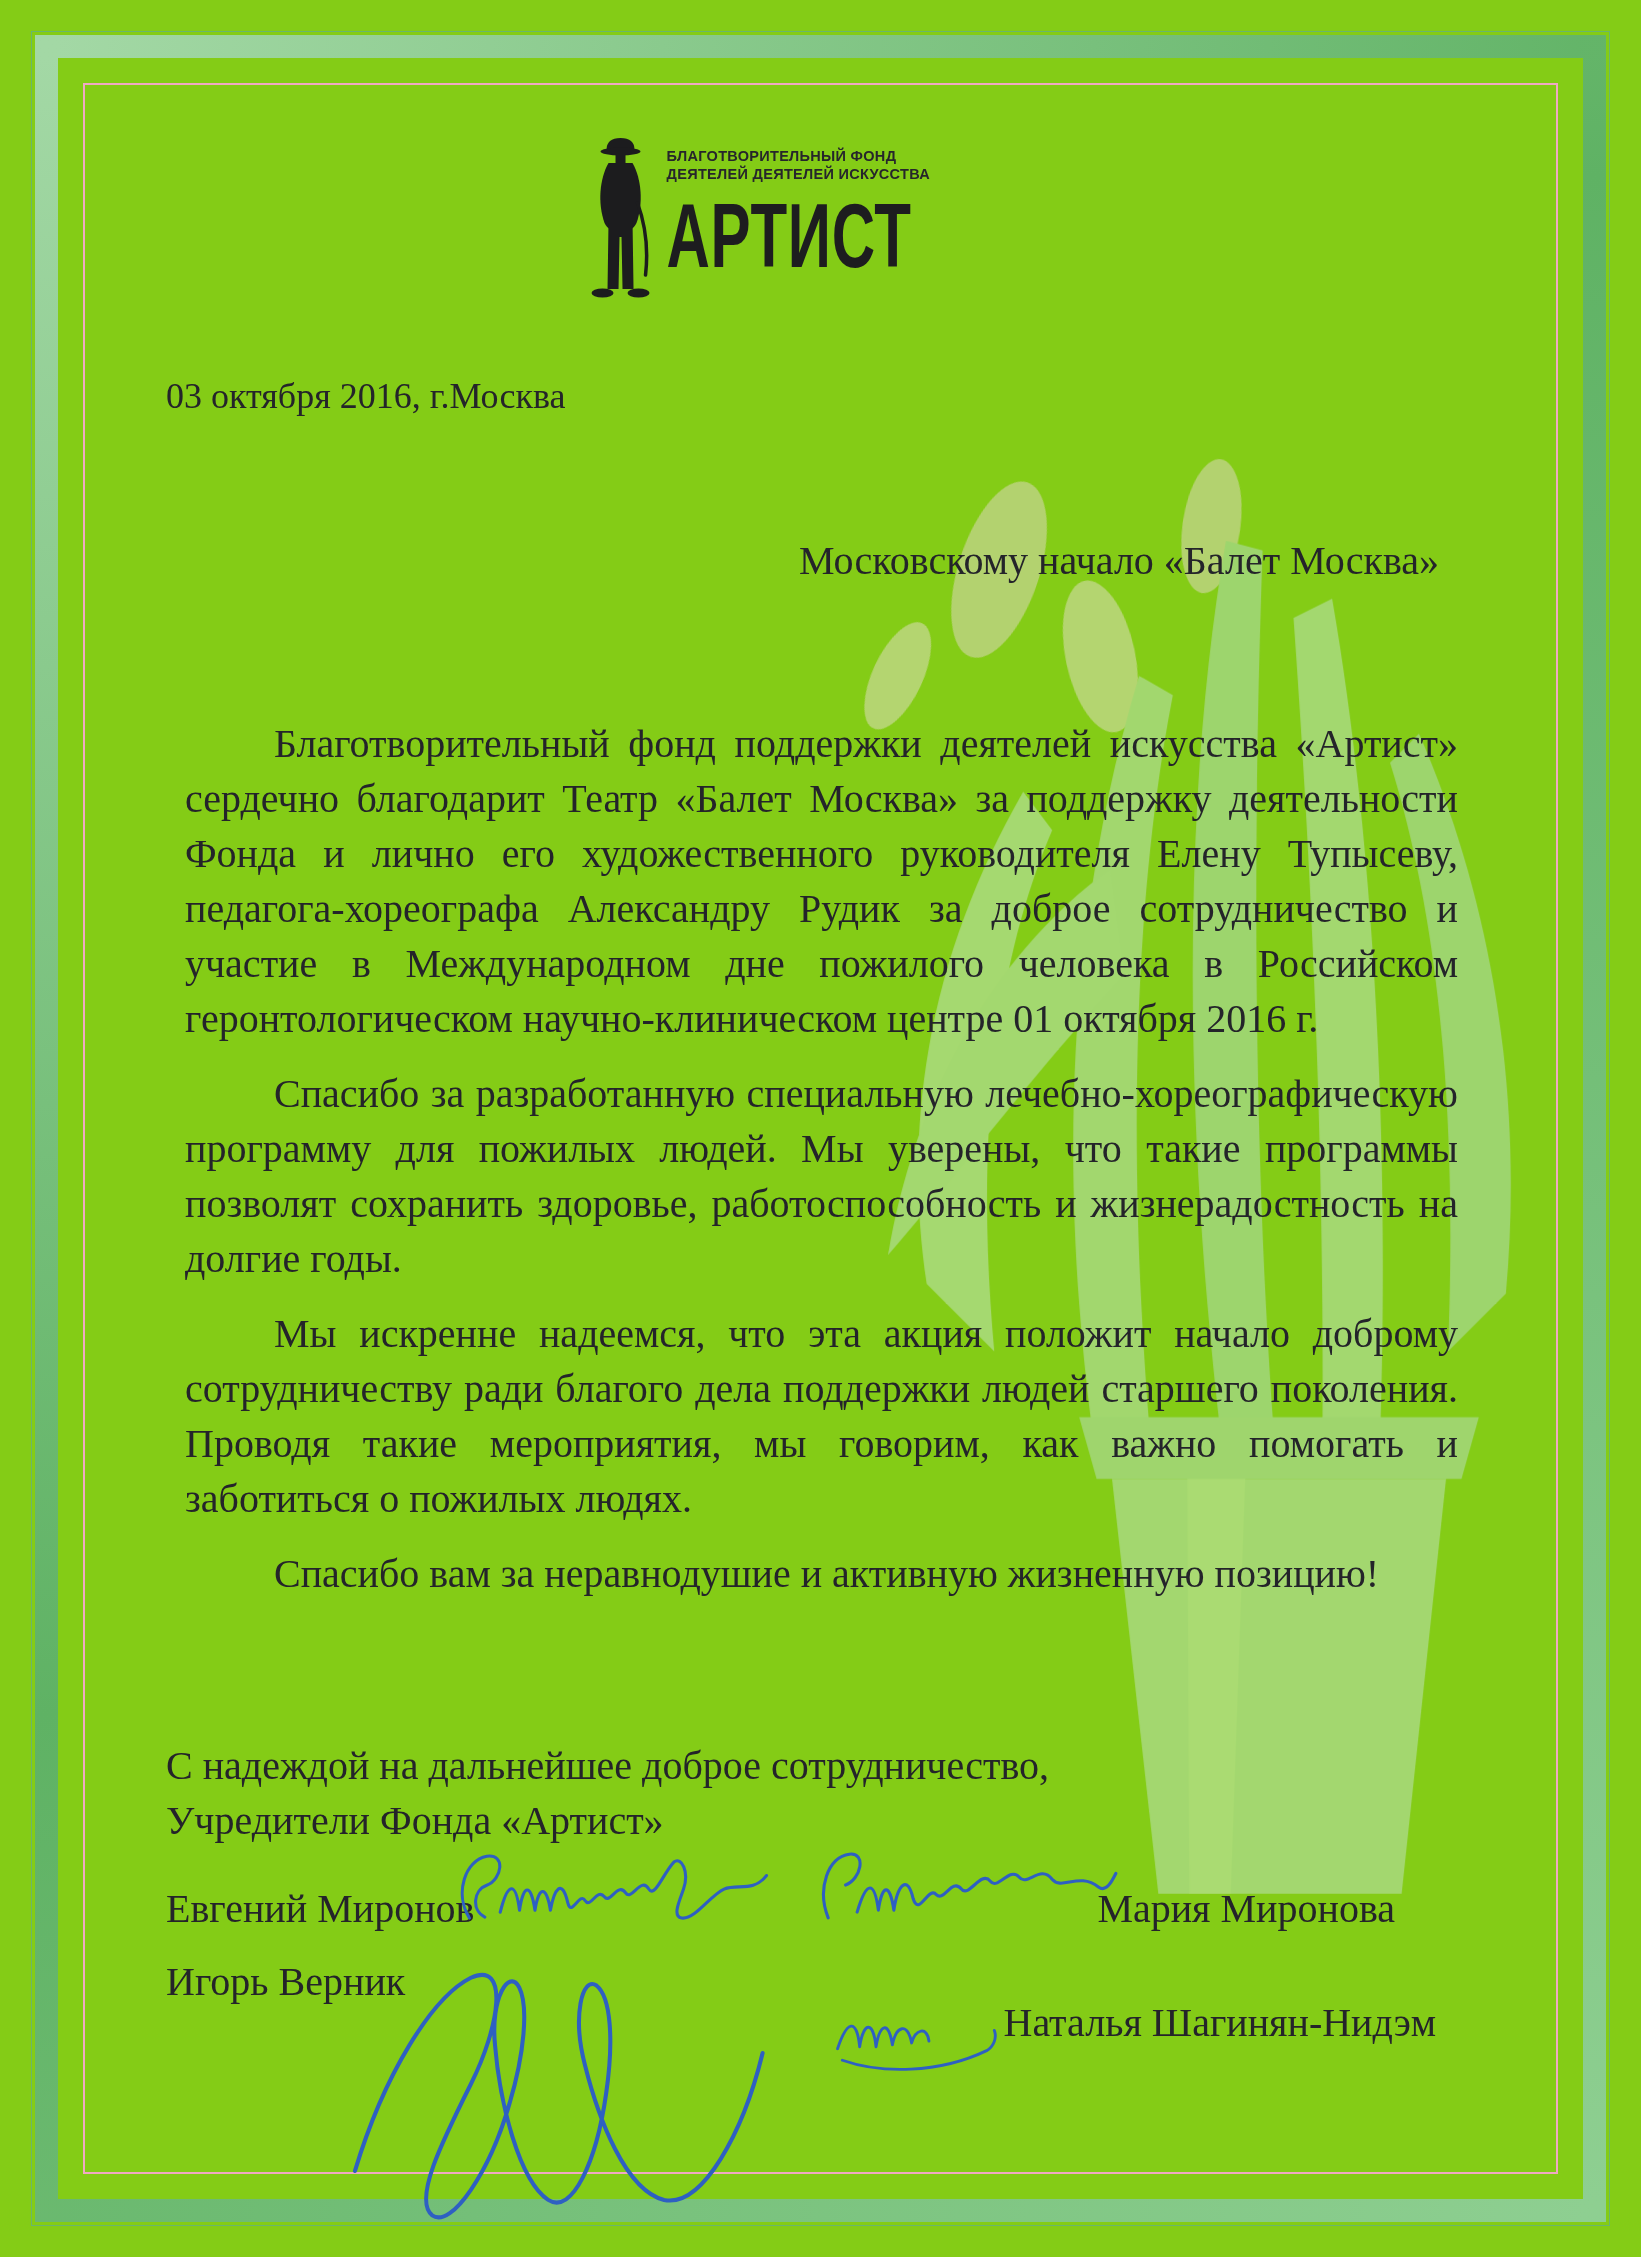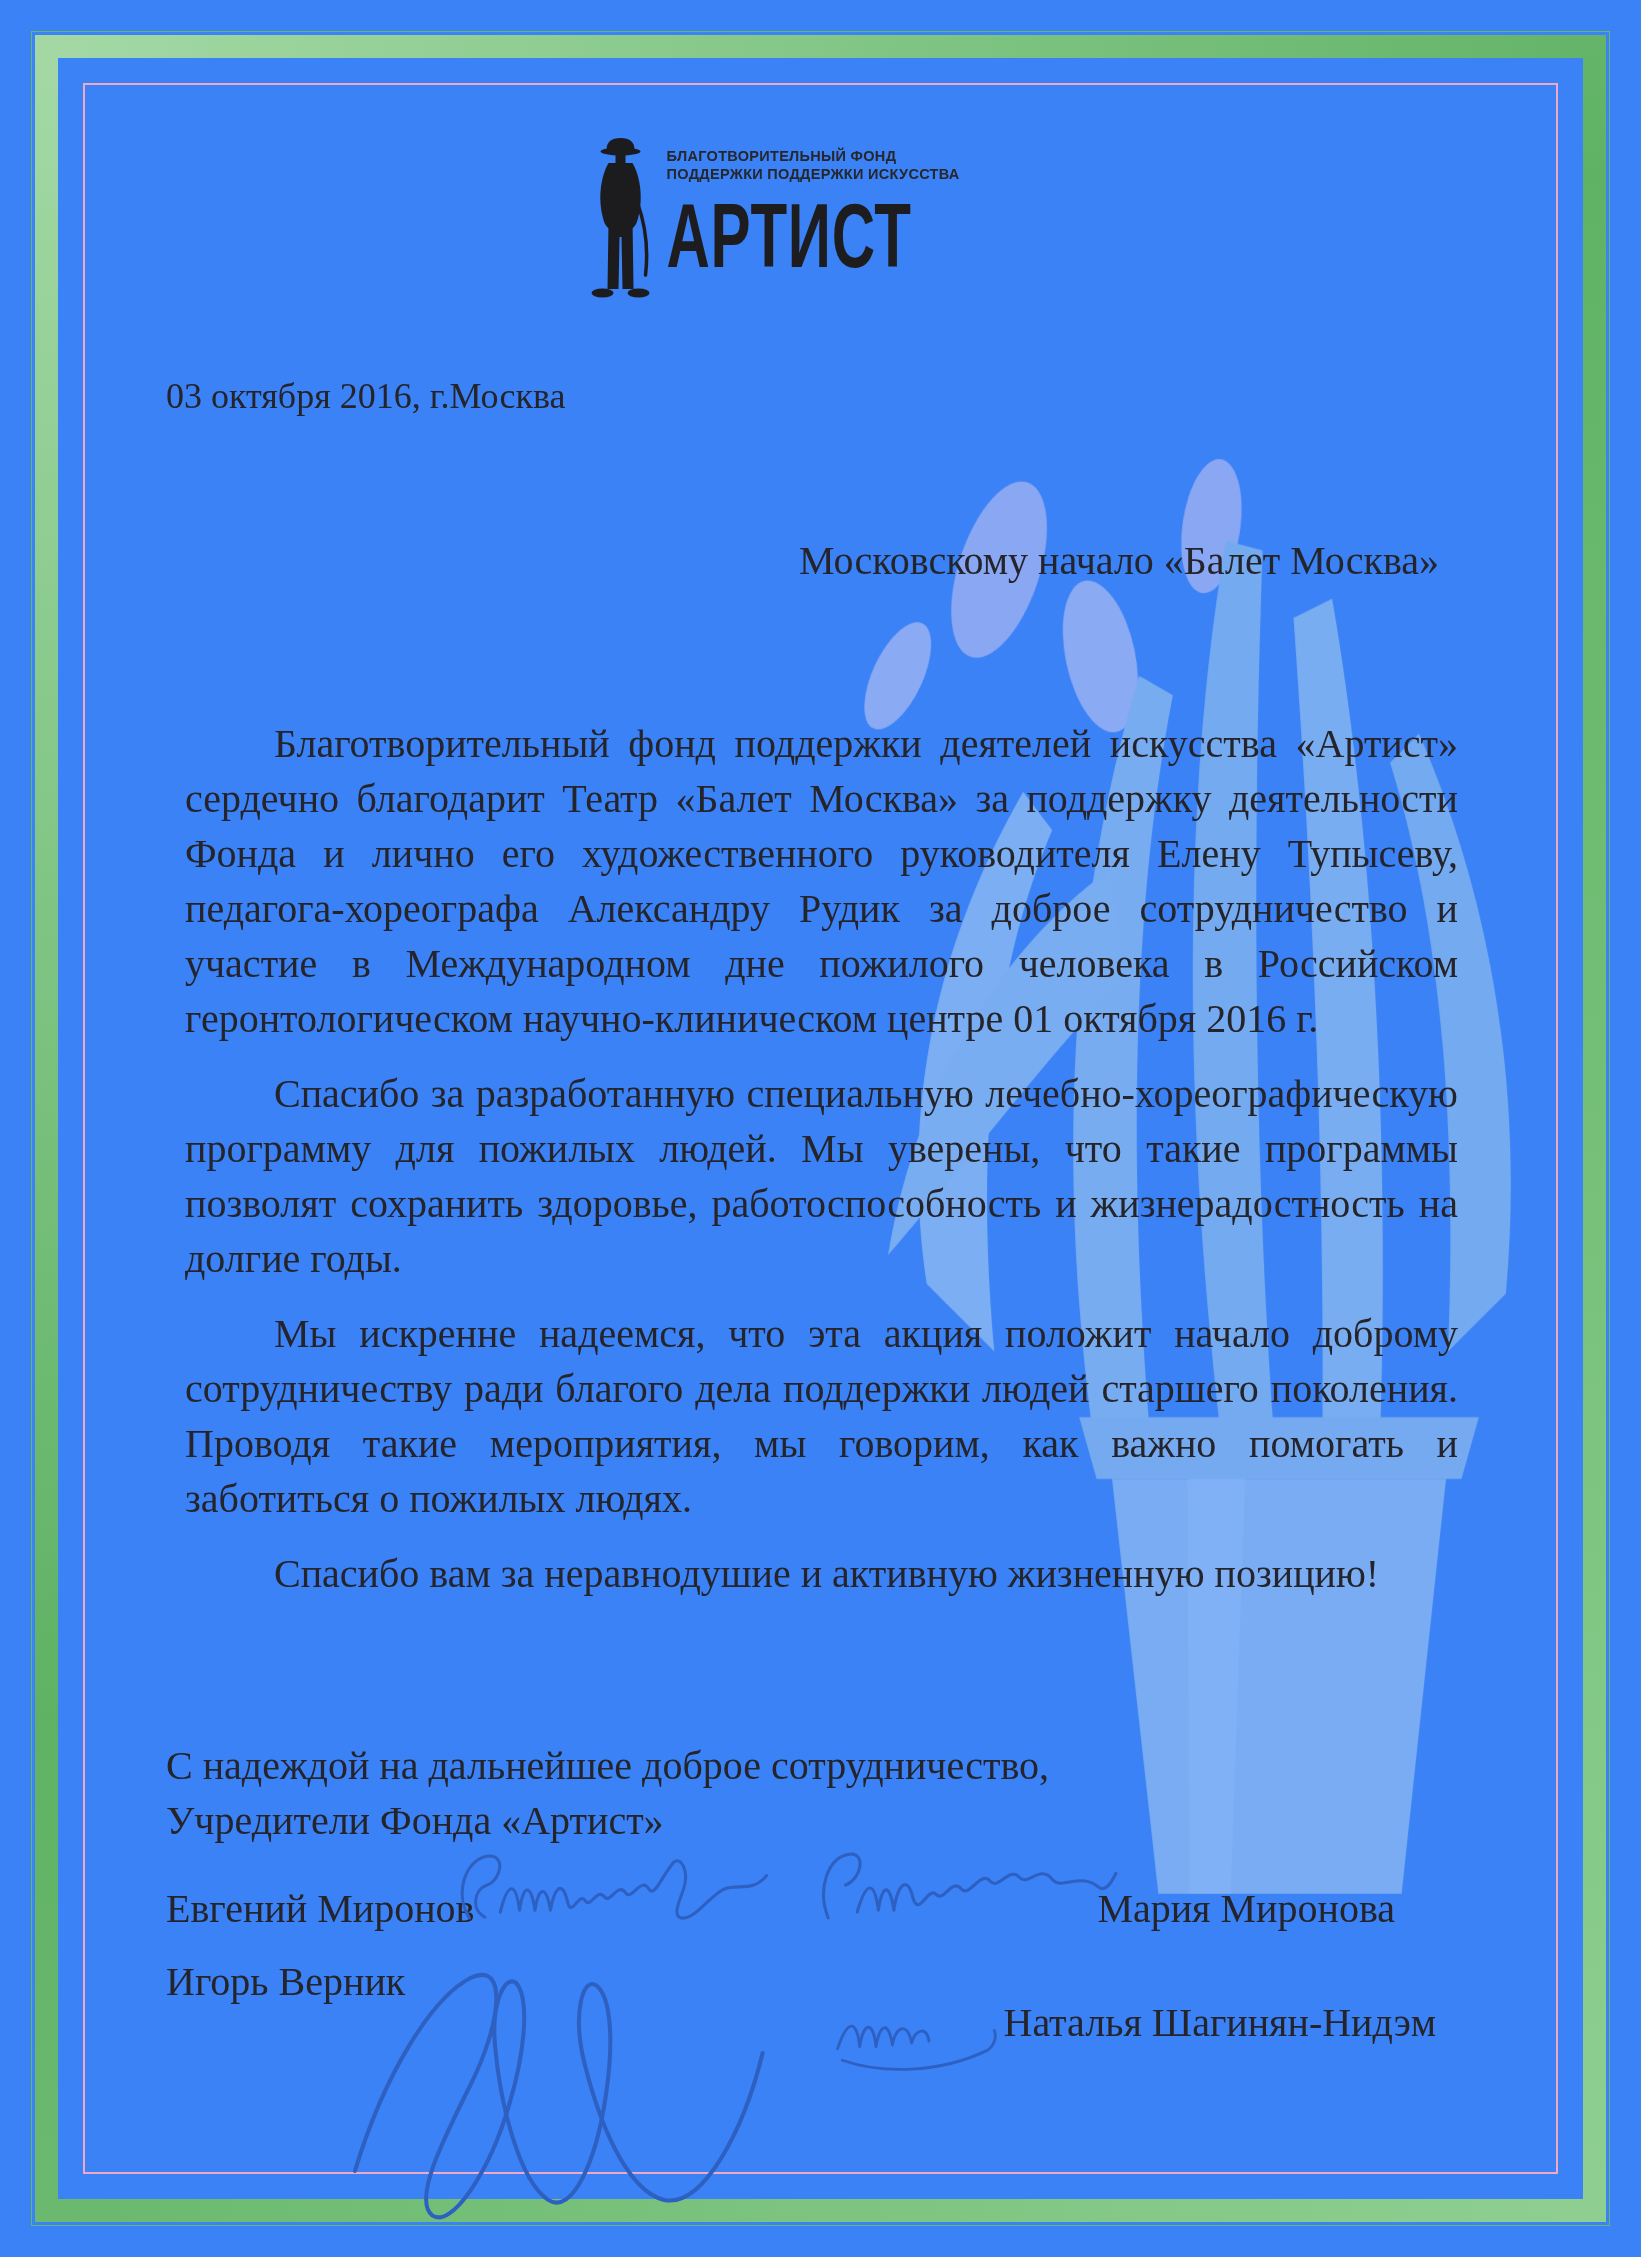--- a/index.html
+++ b/index.html
@@ -1,19 +1,19 @@
 <!DOCTYPE html>
 <html><head>
 <meta charset="utf-8">
 <style>
   html,body{margin:0;padding:0;background:#e9e9e9;}
   .page{
     position:relative;
     width:1641px;height:2257px;
-    background:#3b82f6;
+    background:#84cc16;
     overflow:hidden;
     font-family:"Liberation Serif",serif;
     color:#24242a;
     margin:0 auto;
   }
   
   .border-green{
     position:absolute;inset:35px;
     border:23px solid transparent;
     border-image:linear-gradient(135deg,#a3d8a5,#5fb264 45%,#8ecf91) 1;
@@ -114,21 +114,21 @@
           <path d="M23,26 C14,42 12,66 19,86 C24,98 46,98 51,86 C58,66 56,42 47,26 Z"></path>
           <path d="M23,84 L22,152 L33,152 L34,100 L36,100 L37,152 L48,152 L47,84 Z"></path>
           <ellipse cx="17" cy="156" rx="11" ry="4.5"></ellipse>
           <ellipse cx="53" cy="156" rx="11" ry="4.5"></ellipse>
           <path d="M52,66 C60,88 63,112 60,138" stroke="#1c1c1e" stroke-width="3.5" fill="none" stroke-linecap="round"></path>
         </g>
       </svg>
       <div class="logo-text">
         <div class="tagline">
           <div>БЛАГОТВОРИТЕЛЬНЫЙ ФОНД</div>
-          <div>ПОДДЕРЖКИ ПОДДЕРЖКИ ИСКУССТВА</div>
+          <div>ДЕЯТЕЛЕЙ ДЕЯТЕЛЕЙ ИСКУССТВА</div>
         </div>
         <div class="brand">АРТИСТ</div>
       </div>
     </div>
 
     <div class="dateline">03 октября 2016, г.Москва</div>
     <div class="addressee">Московскому начало «Балет Москва»</div>
 
     <div class="body-text">
       <p>Благотворительный фонд поддержки деятелей искусства «Артист» сердечно благодарит Театр «Балет Москва» за поддержку деятельности Фонда и лично его художественного руководителя Елену Тупысеву, педагога-хореографа Александру Рудик за доброе сотрудничество и участие в Международном дне пожилого человека в Российском геронтологическом научно-клиническом центре 01 октября 2016 г.</p>

